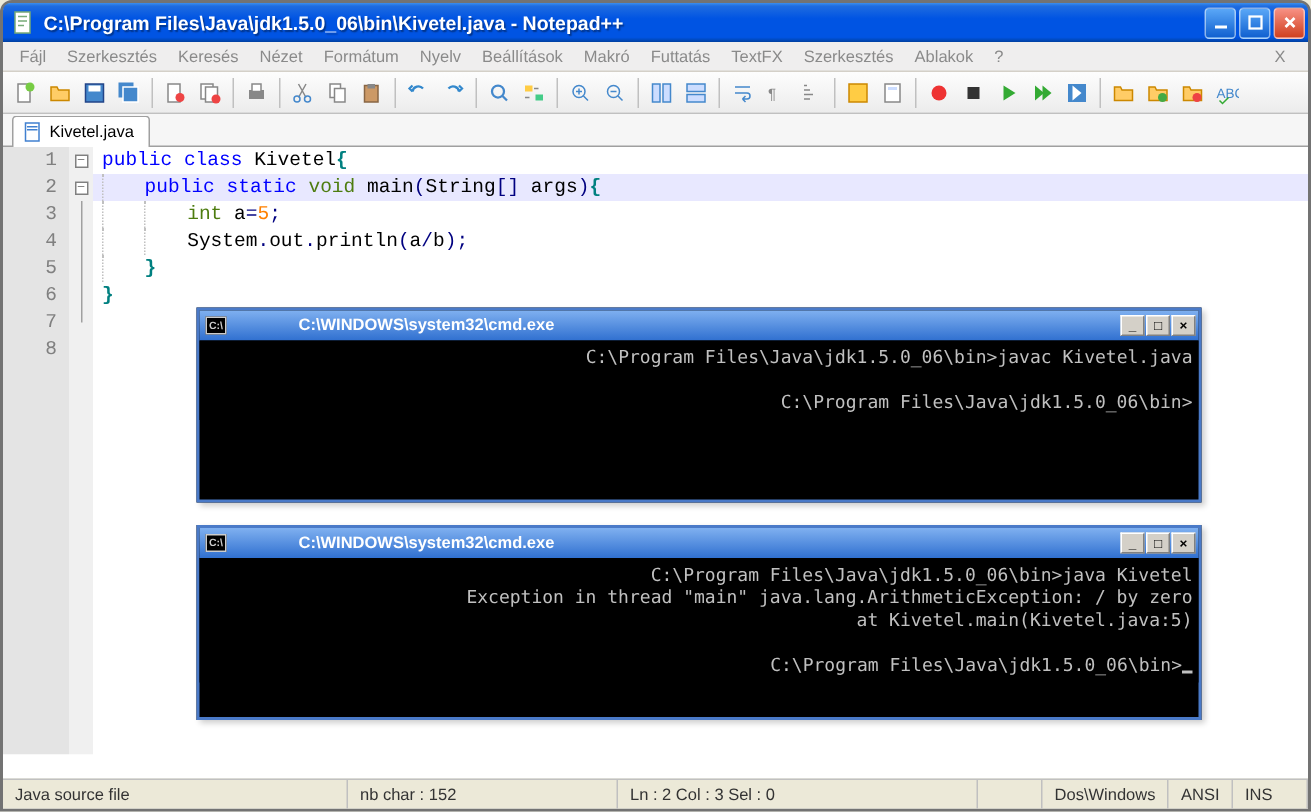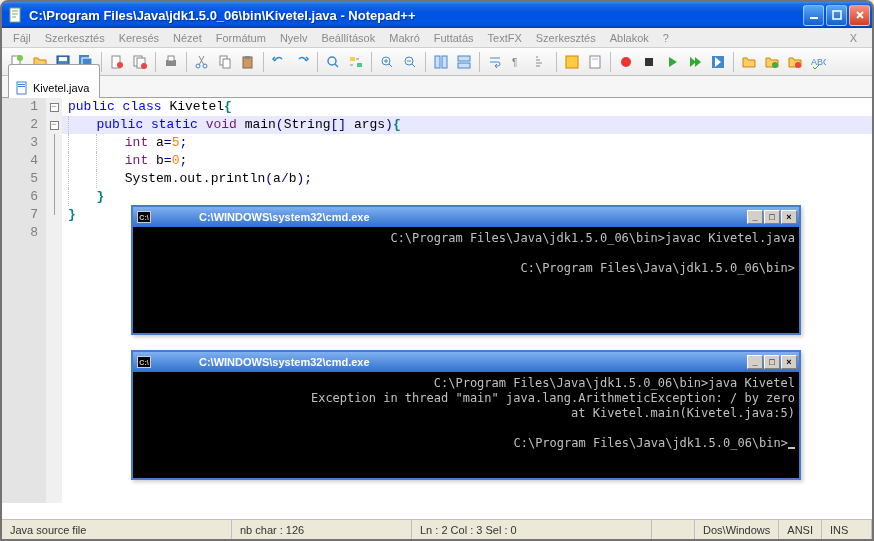--- a/index.html
+++ b/index.html
@@ -21,37 +21,37 @@
 .menubar .x { margin-left: auto; margin-right: 4px; }
 
 
 .toolbar { height: 28px; background: linear-gradient(to bottom, #fdfdfd, #ececec); border-bottom: 1px solid #c0c0c0; display: flex; align-items: center; padding: 0 4px; gap: 1px; }
 .tb-btn { width: 22px; height: 22px; display: flex; align-items: center; justify-content: center; border: 1px solid transparent; border-radius: 2px; }
 .tb-sep { width: 1px; height: 20px; background: #c0c0c0; margin: 0 3px; }
 .tb-btn svg { width: 16px; height: 16px; }
 
 
 .tabbar { height: 22px; background: #f6f6f6; display: flex; align-items: flex-end; padding-left: 6px; border-bottom: 1px solid #a0a0a0; }
-.tab { background: #fff; border: 1px solid #a0a0a0; border-bottom: none; padding: 16px 10px 3px 6px; border-radius: 3px 3px 0 0; display: flex; align-items: center; gap: 4px; font-size: 11px; position: relative; top: 1px; }
+.tab { background: #fff; border: 1px solid #a0a0a0; border-bottom: none; padding: 3px 10px 3px 6px; border-radius: 3px 3px 0 0; display: flex; align-items: center; gap: 4px; font-size: 11px; position: relative; top: 1px; }
 .tab .icon { width: 14px; height: 14px; }
 
 
 .editor-area { flex: 1; position: relative; background: #fff; overflow: hidden; }
 .editor { position: absolute; top: 0; left: 0; right: 0; bottom: 0; font-family: "Courier New", monospace; font-size: 13px; display: flex; }
 .gutter { width: 44px; background: #e4e4e4; color: #808080; text-align: right; padding-right: 8px; }
 .gutter div { height: 18px; line-height: 18px; }
 .fold { width: 16px; background: #f0f0f0; }
 .fold div { height: 18px; display: flex; align-items: center; justify-content: center; color: #808080; font-size: 9px; }
 .fold .box { width: 9px; height: 9px; border: 1px solid #808080; background: #fff; line-height: 7px; text-align: center; font-size: 9px; }
 .code { flex: 1; }
 .line { height: 18px; line-height: 18px; padding-left: 6px; white-space: pre; position: relative; }
 .line.hl { background: #e8e8ff; }
 .guide { border-left: 1px dotted #c0c0c0; display: inline-block; height: 18px; vertical-align: top; margin-right: 4px; }
 .kw { color: #0000ff; }
-.type { color: #701a75; }
+.type { color: #4d7c0f; }
 .num { color: #ff8000; }
 .brace { color: #008080; font-weight: bold; }
 .op { color: #000080; }
 .id { color: #000; }
 
 
 .console { position: absolute; border: 2px solid #4a7ac8; background: #000; box-shadow: 2px 2px 4px rgba(0,0,0,.2); }
 .console .ctitle { height: 20px; background: linear-gradient(to bottom, #7fb0f0, #3070d0); display: flex; align-items: center; color: #fff; font-weight: bold; font-size: 11px; padding-left: 4px; }
 .console .cicon { width: 14px; height: 12px; background: #000; border: 1px solid #ccc; margin-right: 4px; display: flex; align-items: center; justify-content: center; font-size: 7px; color: #ccc; }
 .console .ctitle-text { flex: 1; margin-left: 44px; }
@@ -355,21 +355,20 @@
           </div>
           <div>
             <div style="width:1px;height:9px;background:#a0a0a0;align-self:flex-start"></div>
           </div>
           <div></div>
         </div>
       <div class="code">
           <div class="line"><span class="kw">public </span><span class="kw">class </span><span class="id">Kivetel</span><span class="brace">{</span></div>
           <div class="line hl"><span class="guide"></span>   <span class="kw">public </span><span class="kw">static </span><span class="type">void </span><span class="id">main</span><span class="op">(</span><span class="id">String</span><span class="op">[] </span><span class="id">args</span><span class="op">)</span><span class="brace">{</span></div>
           <div class="line"><span class="guide"></span>   <span class="guide"></span>   <span class="type">int </span><span class="id">a</span><span class="op">=</span><span class="num">5</span><span class="op">;</span></div>
-          <div class="line"><span class="guide"></span>   <span class="guide"></span>   <span class="type">int </span><span class="id">b</span><span class="op">=</span><span class="num">0</span><span class="op">;</span></div>
           <div class="line"><span class="guide"></span>   <span class="guide"></span>   <span class="id">System</span><span class="op">.</span><span class="id">out</span><span class="op">.</span><span class="id">println</span><span class="op">(</span><span class="id">a</span><span class="op">/</span><span class="id">b</span><span class="op">)</span><span class="op">;</span></div>
           <div class="line"><span class="guide"></span>   <span class="brace">}</span></div>
           <div class="line"><span class="brace">}</span></div>
           <div class="line"></div>
         </div>
     </div>
 
     <div class="console" style="left:129px; top:107px; width:670px; height:130px;">
       <div class="ctitle">
         <div class="cicon">
@@ -402,21 +401,21 @@
       <div class="cbody" id="cbody2">C:\Program Files\Java\jdk1.5.0_06\bin&gt;java Kivetel
 Exception in thread "main" java.lang.ArithmeticException: / by zero
         at Kivetel.main(Kivetel.java:5)
 
 C:\Program Files\Java\jdk1.5.0_06\bin&gt;<span class="cursor"></span></div>
     </div>
   </div>
 
   <div class="statusbar">
     <div class="cell" style="width:230px">Java source file</div>
-    <div class="cell" style="width:180px">nb char : 126</div>
+    <div class="cell" style="width:180px">nb char : 152</div>
     <div class="cell" style="width:240px">Ln : 2   Col : 3   Sel : 0</div>
     <div class="cell filler"></div>
     <div class="cell">Dos\Windows</div>
     <div class="cell">ANSI</div>
     <div class="cell" style="width:50px;text-align:right">INS</div>
   </div>
 
 </div>
 
 </body></html>

